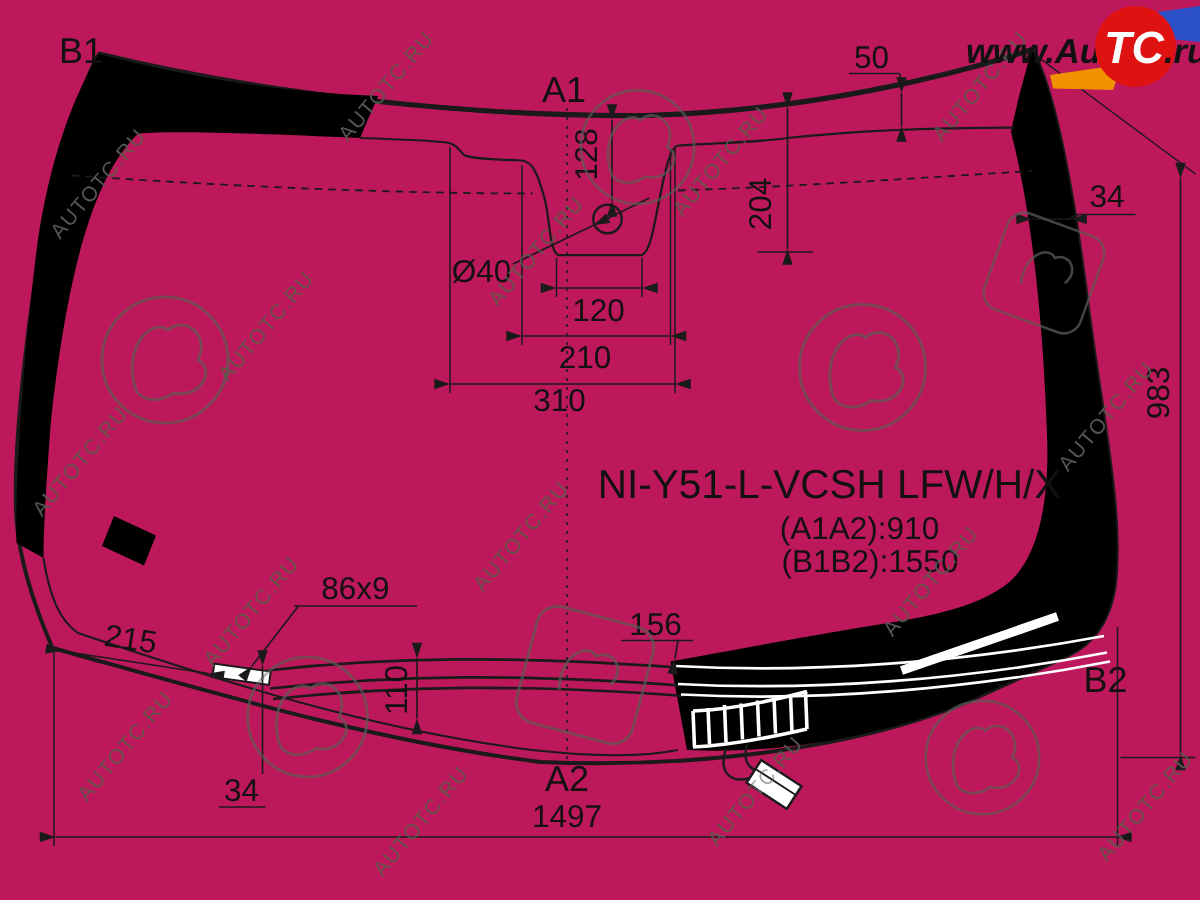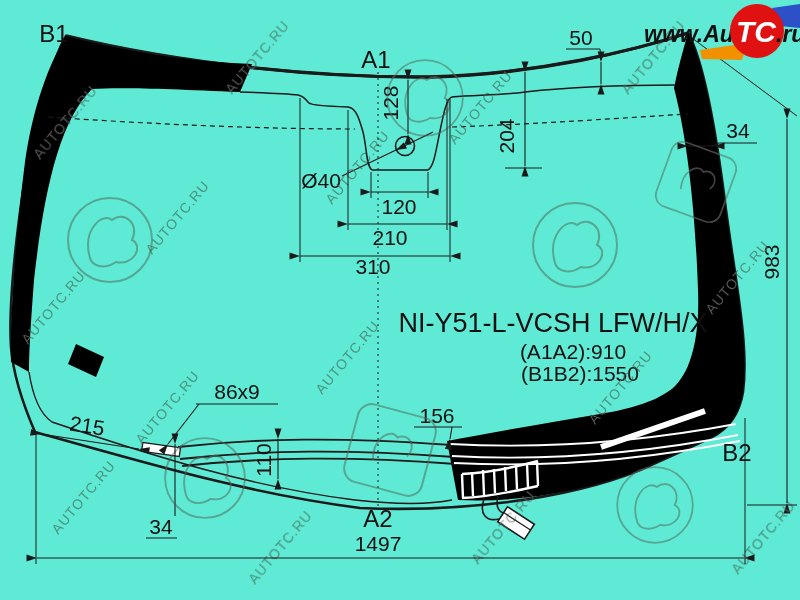--- a/index.html
+++ b/index.html
@@ -1,16 +1,16 @@
 <!DOCTYPE html>
 <html><head>
 <meta charset="utf-8">
 <style>
   html,body{margin:0;padding:0;background:#fff;}
-  #stage{position:relative;width:800px;height:600px;background:#5eead4;overflow:hidden;
+  #stage{position:relative;width:800px;height:600px;background:#be185d;overflow:hidden;
          font-family:"Liberation Sans",sans-serif;}
   svg{position:absolute;left:0;top:0;}
   .ln{stroke:#1a1a1a;fill:none;}
   .dim{stroke:#1a1a1a;stroke-width:1.1;fill:none;}
   .ext{stroke:#1a1a1a;stroke-width:1;fill:none;}
   .txt{fill:#111;font-size:21px;font-family:"Liberation Sans",sans-serif;}
   .lab{fill:#111;font-size:24px;font-family:"Liberation Sans",sans-serif;}
   .wm{fill:#9b9b9b;opacity:.55;font-size:14px;letter-spacing:1px;
       font-family:"Liberation Sans",sans-serif;}
   .wmg{mix-blend-mode:difference;}

